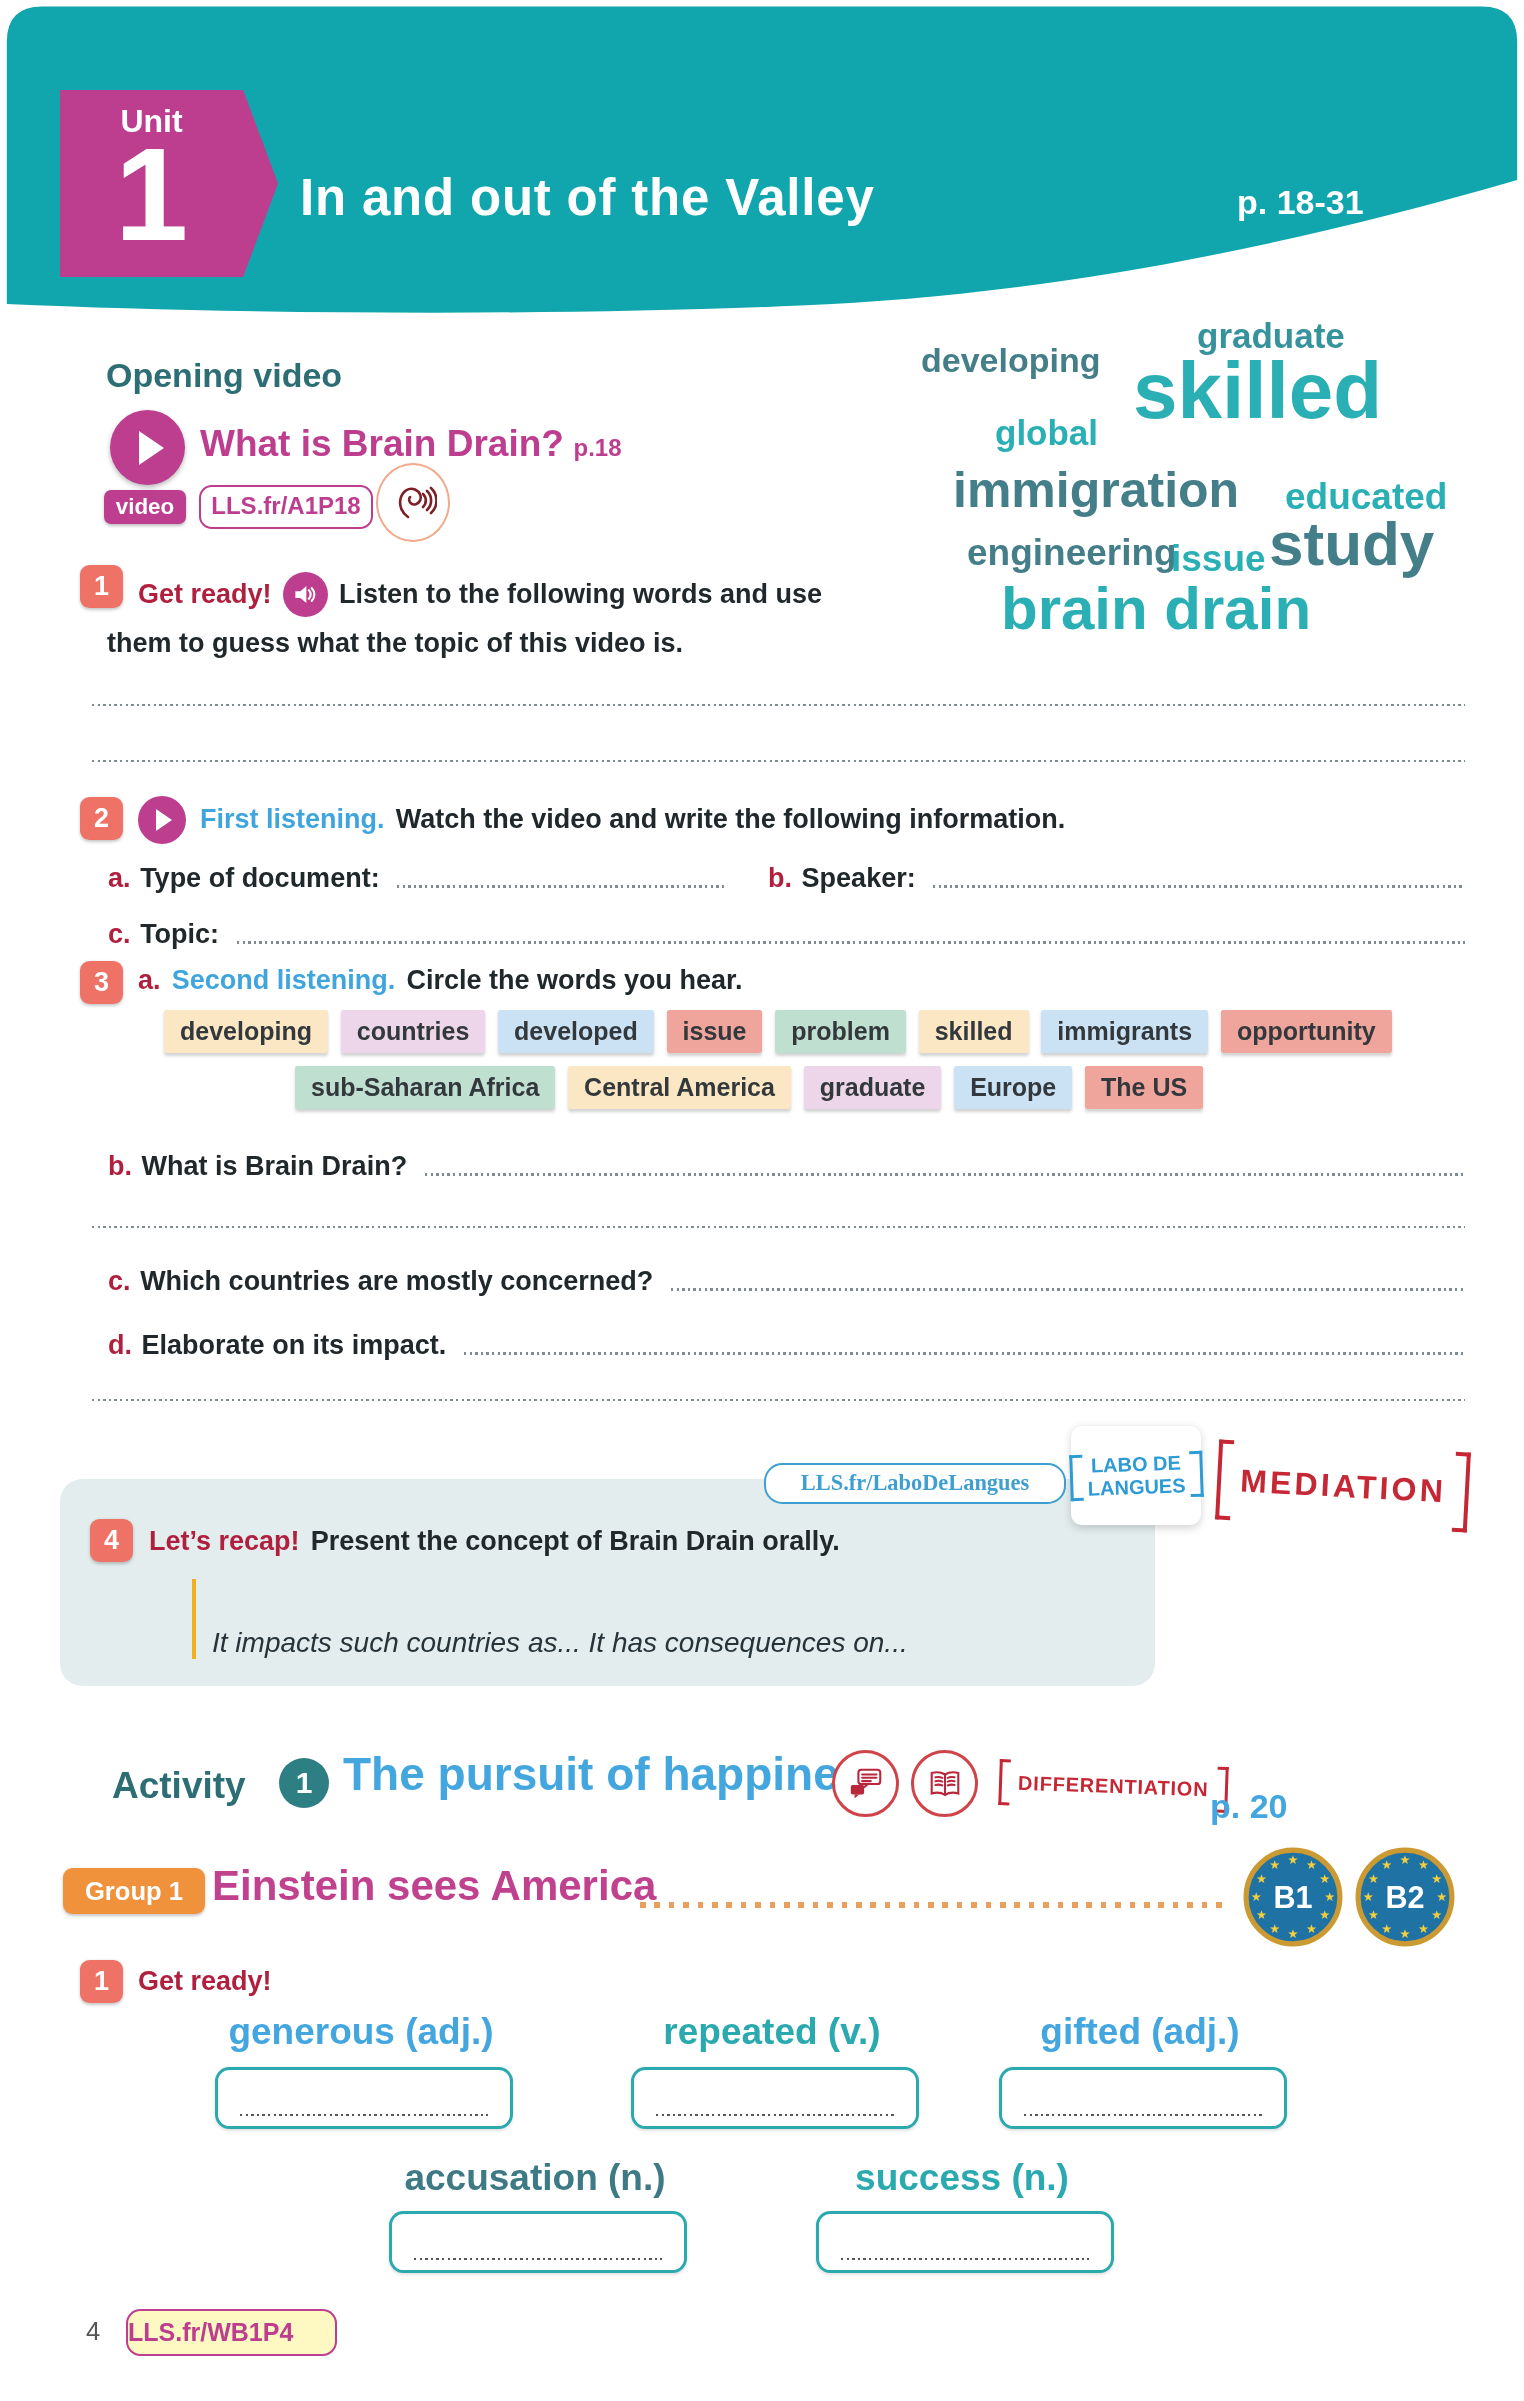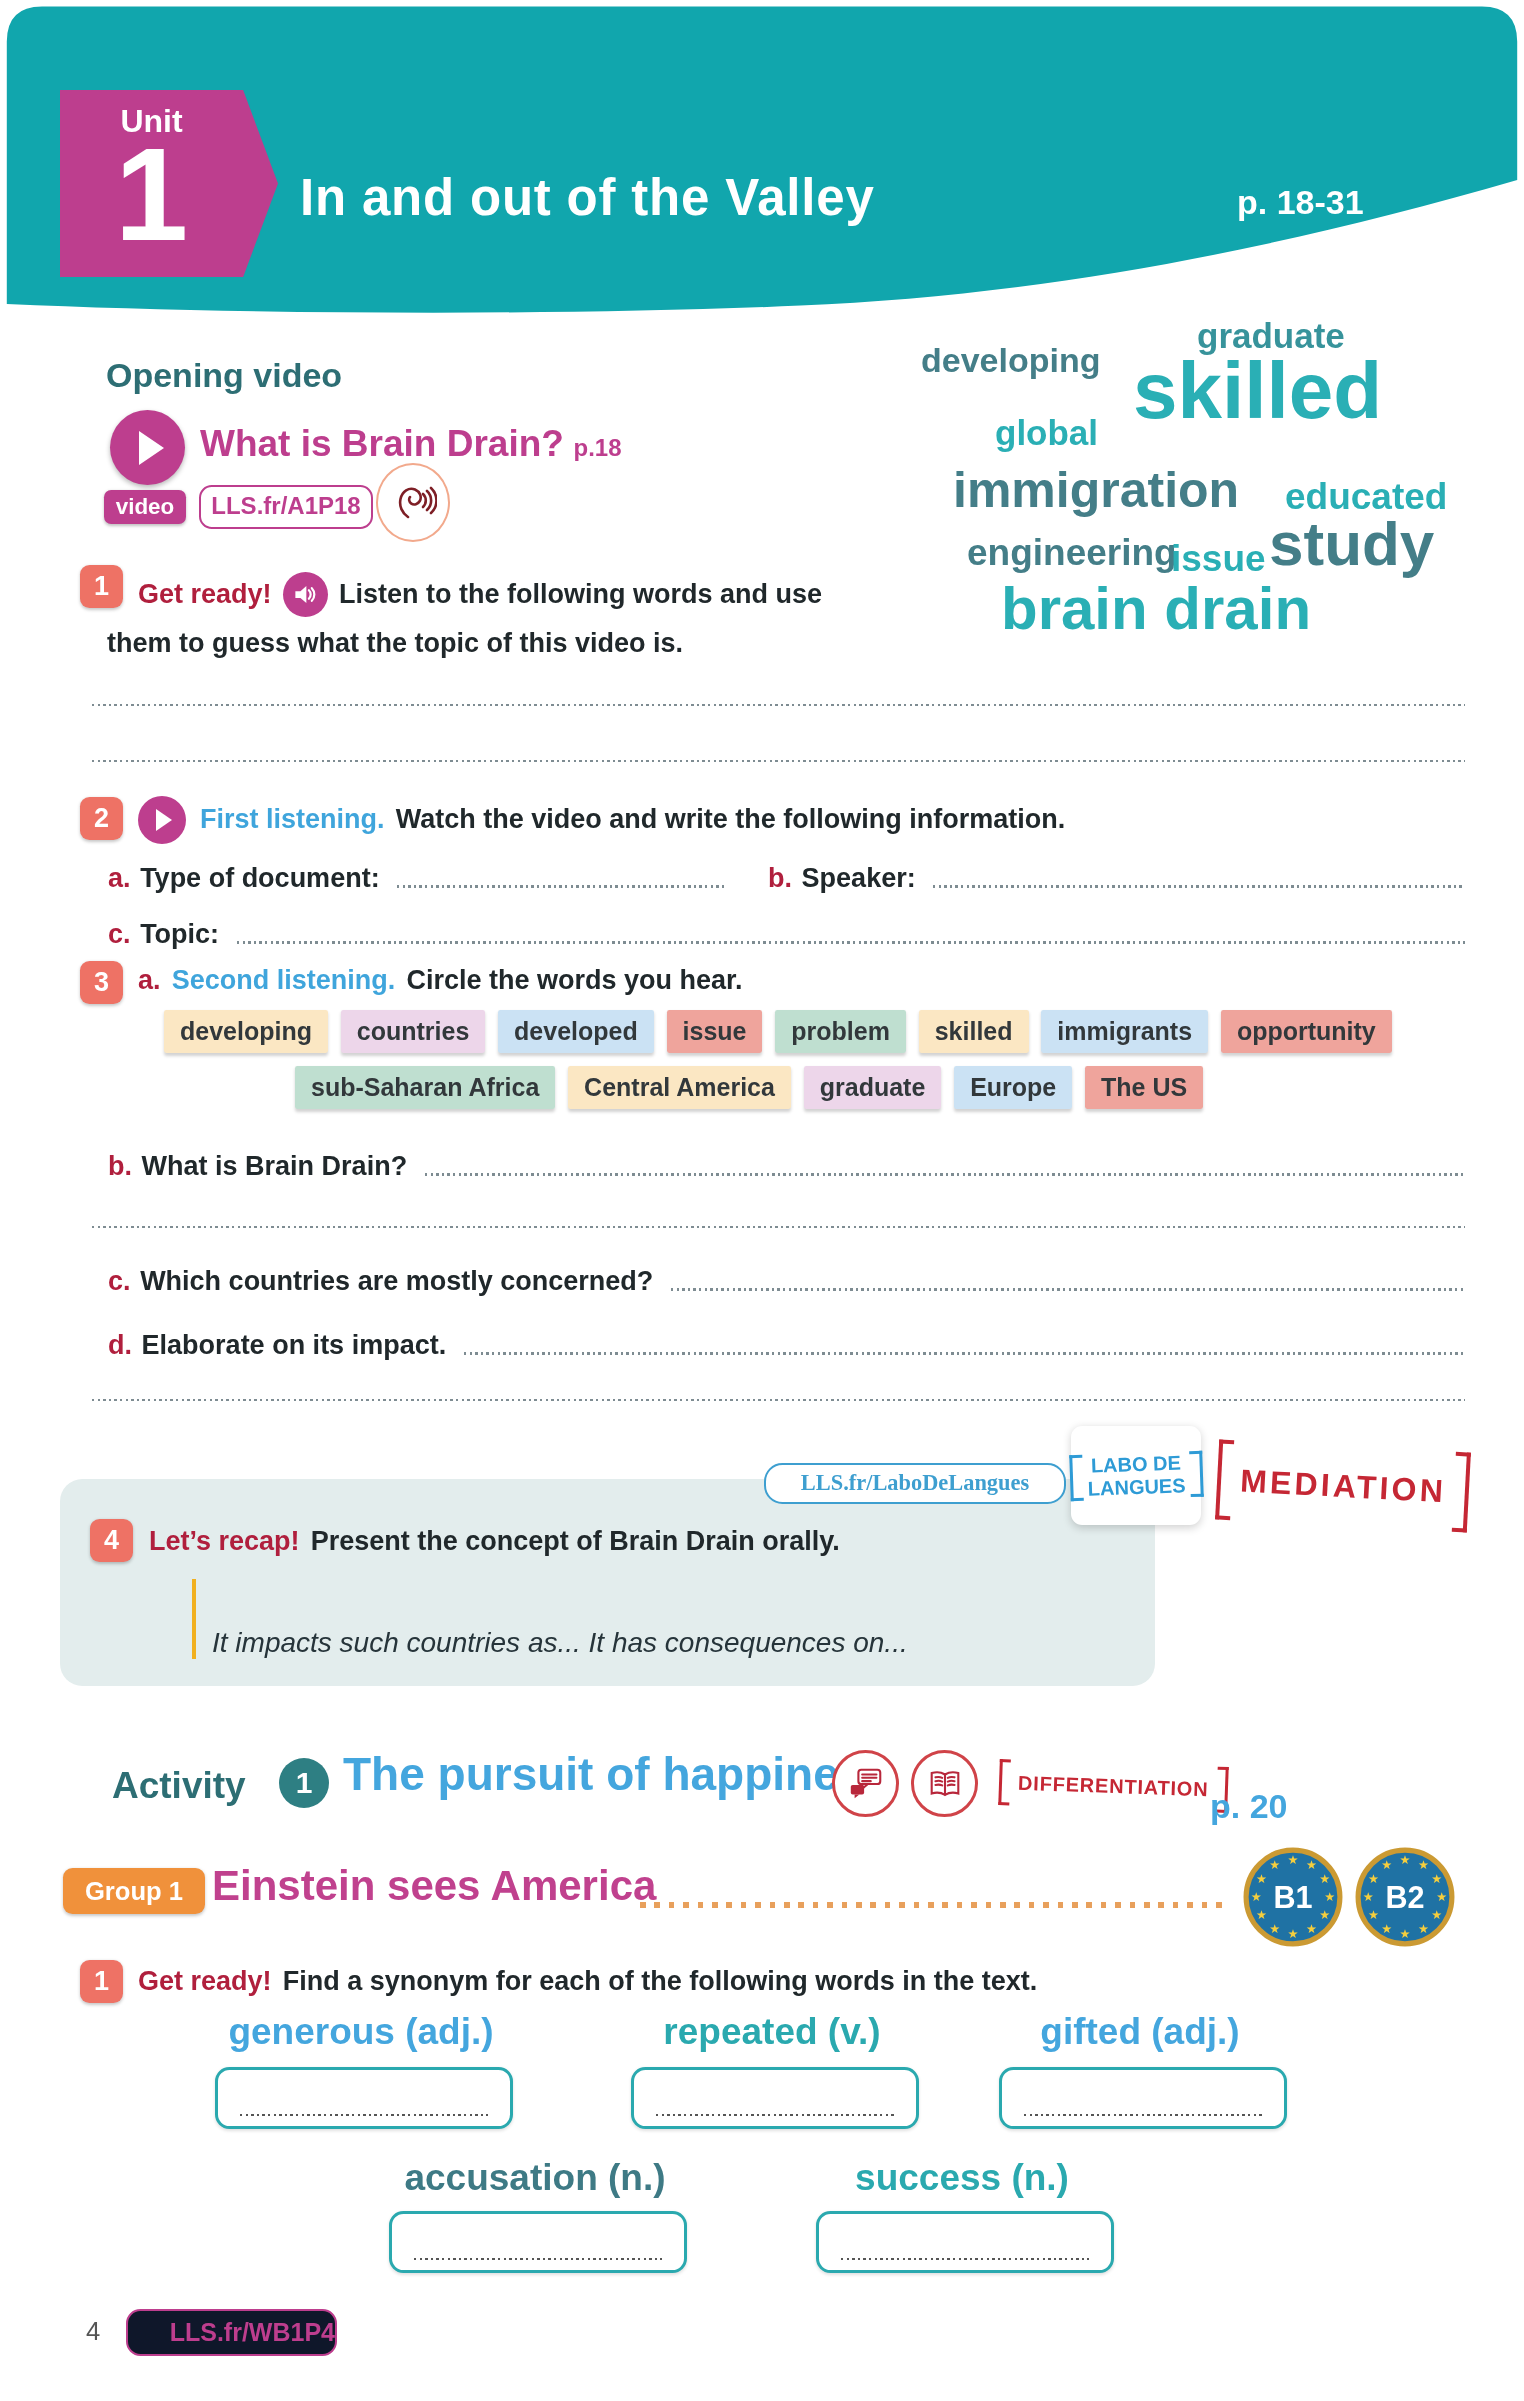--- a/index.html
+++ b/index.html
@@ -103,21 +103,21 @@
   
   .word-label{position:absolute;font-size:37px;font-weight:bold;text-align:center;white-space:nowrap;}
   .syn-box{position:absolute;height:56px;border:3.2px solid #2AA9AF;border-radius:14.4px;background:#fff;
            box-shadow:0 1.6px 3.2px rgba(0,0,0,.12);}
   .syn-box::after{content:"";position:absolute;left:22.4px;right:22.4px;bottom:9.6px;height:2.4px;
            background:repeating-linear-gradient(90deg,#555 0 2.4px,transparent 2.4px 5.6px);}
   .col-blue{color:#44A6DE;} .col-teal{color:#2AA9AF;} .col-slate{color:#3E7A85;}
   
   .pg-num{position:absolute;left:86px;top:2317px;font-size:25.6px;color:#555;}
   .foot-pill{position:absolute;left:126px;top:2309px;width:207px;height:43px;border:2.4px solid #BD3E8E;border-radius:14.4px;
-             color:#BD3E8E;font-size:25px;font-weight:bold;text-align:right;line-height:42px;background:#0f172a;}
+             color:#BD3E8E;font-size:25px;font-weight:bold;text-align:left;line-height:42px;background:#fef9c3;}
 </style>
 </head>
 <body>
 
 <div class="page">
 
   <div>
     <svg class="hdr-svg" width="1524" height="320" viewBox="0 0 1904 400">
       <path d="M52,8 L1852,8 Q1896,8 1896,52 L1896,225 C1560,322 1280,370 1000,382 C700,395 300,393 8,380 L8,52 Q8,8 52,8 Z" fill="#11A6AD"></path>
     </svg>
@@ -334,21 +334,20 @@
           <text x="19" y="36">★</text>
           <text x="32" y="23">★</text>
       </g>
       <text x="50" y="61" font-size="30" font-weight="bold" fill="#fff" text-anchor="middle" font-family="Liberation Sans, sans-serif">B2</text>
     </svg>
   </div>
 
   <div class="exnum" style="left:80px;top:1960px;">1</div>
   <div class="exrow" style="left:138px;top:1966px;">
     <span class="crimson">Get ready!</span>
-    <span>Find a synonym for each of the following words in the text.</span>
   </div>
 
   <div class="word-label col-blue" style="left:215px;top:2011px;width:292px;">generous (adj.)</div>
   <div class="word-label col-teal" style="left:631px;top:2011px;width:282px;">repeated (v.)</div>
   <div class="word-label col-blue" style="left:999px;top:2011px;width:282px;">gifted (adj.)</div>
   <div class="syn-box" style="left:215px;top:2067px;width:292px;"></div>
   <div class="syn-box" style="left:631px;top:2067px;width:282px;"></div>
   <div class="syn-box" style="left:999px;top:2067px;width:282px;"></div>
 
   <div class="word-label col-slate" style="left:389px;top:2157px;width:292px;">accusation (n.)</div>

